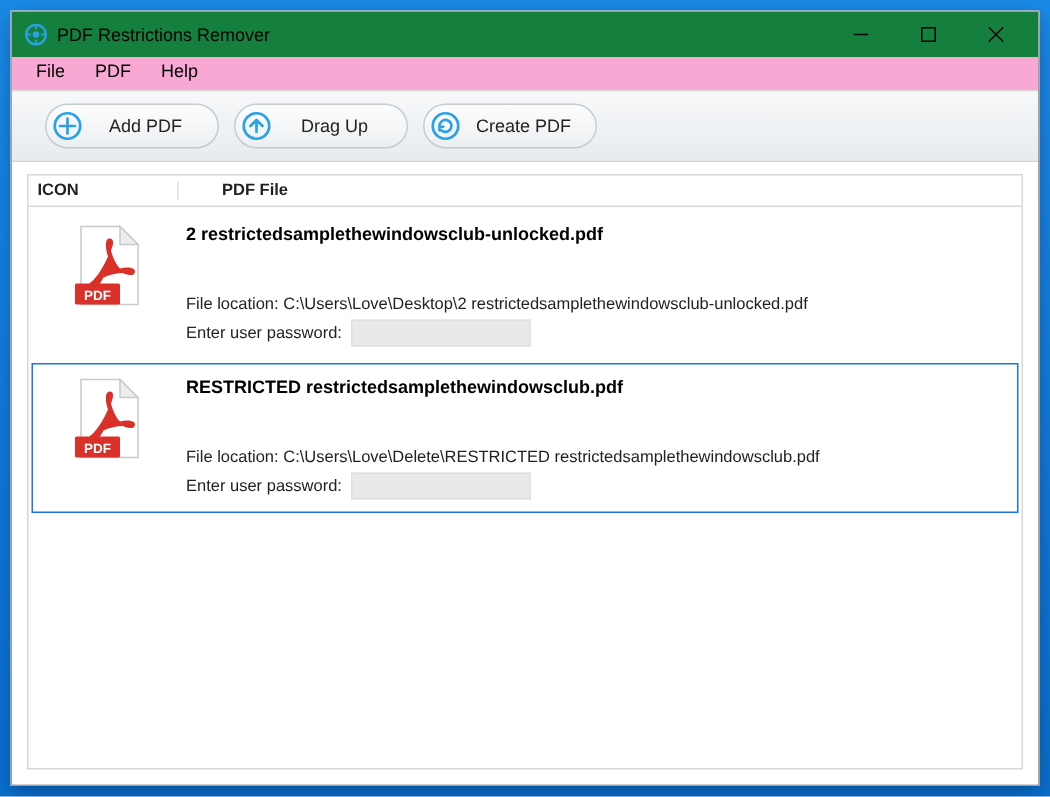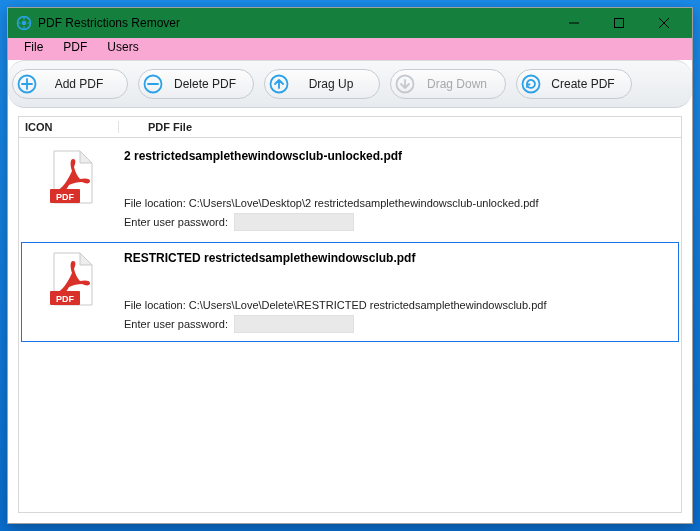--- a/index.html
+++ b/index.html
@@ -6,21 +6,21 @@
   html, body { width: 700px; height: 531px; font-family: "Segoe UI", Tahoma, sans-serif; font-size: 12px; }
   body { background: linear-gradient(#1a8ae8, #0a6fd0); padding: 7px; }
   .window { width: 100%; height: 100%; background: #ffffff; border: 1px solid #a0a0a0; display: flex; flex-direction: column; box-shadow: 0 4px 14px rgba(0,0,0,0.3); }
   .titlebar { height: 30px; display: flex; align-items: center; padding: 0 6px 0 8px; background: #15803d; }
   .titlebar .app-icon { width: 16px; height: 16px; margin-right: 6px; }
   .titlebar .title { flex: 1; font-size: 12px; color: #000; }
   .win-controls { display: flex; }
   .win-btn { width: 45px; height: 28px; display: flex; align-items: center; justify-content: center; }
   .menubar { height: 22px; display: flex; align-items: flex-start; padding: 0 8px; gap: 4px; background: #f9a8d4; }
   .menu-item { padding: 2px 8px; font-size: 12px; color: #000; cursor: default; }
-  .toolbar { height: 48px; background: linear-gradient(#f7f8f9, #e7ebef); border-top: 1px solid #dcdcdc; border-bottom: 1px solid #cfd4d9; display: flex; align-items: center; padding: 0 4px; gap: 10px; border-radius: 17px; }
+  .toolbar { height: 48px; background: linear-gradient(#f7f8f9, #e7ebef); border-top: 1px solid #dcdcdc; border-bottom: 1px solid #cfd4d9; display: flex; align-items: center; padding: 0 22px; gap: 10px; }
   .tool-btn { height: 30px; min-width: 116px; background: linear-gradient(#fdfdfd, #eceff2); border: 1px solid #c6ccd2; border-radius: 15px; display: flex; align-items: center; padding: 0 14px 0 4px; gap: 8px; color: #222; cursor: default; }
   .tool-btn.disabled { color: #a9a9a9; }
   .tool-btn .circ { width: 20px; height: 20px; }
   .tool-btn .lbl { font-size: 12px; flex: 1; text-align: center; }
   .list-area { flex: 1; padding: 8px 10px 10px 10px; display: flex; flex-direction: column; }
   .list-header { display: flex; border: 1px solid #d8d8d8; border-bottom: 1px solid #d8d8d8; background: #ffffff; height: 22px; align-items: center; font-weight: bold; }
   .hcol-icon { width: 100px; padding-left: 6px; font-size: 11px; color: #222; border-right: 1px solid #e2e2e2; }
   .hcol-file { flex: 1; padding-left: 8px; font-size: 11px; color: #222; margin-left: 21px; }
   .list-body { flex: 1; border: 1px solid #d8d8d8; border-top: none; background: #ffffff; overflow: auto; }
   .row { display: flex; padding: 6px 4px; border: 1px solid transparent; margin: 2px; }
@@ -62,51 +62,37 @@
           <svg width="10" height="10" viewBox="0 0 10 10">
             <path d="M0 0 L10 10 M10 0 L0 10" stroke="#000" stroke-width="1"></path>
           </svg>
         </div>
     </div>
   </div>
 
   <div class="menubar">
     <div class="menu-item">File</div>
     <div class="menu-item">PDF</div>
-    <div class="menu-item">Users</div>
+    <div class="menu-item">Help</div>
   </div>
 
   <div class="toolbar">
     <div class="tool-btn">
       <span class="circ"><svg viewBox="0 0 20 20">
             <circle cx="10" cy="10" r="8.5" fill="none" stroke="#2aa1e8" stroke-width="1.8"></circle>
             <path d="M10 5v10M5 10h10" stroke="#2aa1e8" stroke-width="1.8" stroke-linecap="round"></path>
           </svg></span>
       <span class="lbl">Add PDF</span>
     </div>
     <div class="tool-btn">
       <span class="circ"><svg viewBox="0 0 20 20">
             <circle cx="10" cy="10" r="8.5" fill="none" stroke="#2aa1e8" stroke-width="1.8"></circle>
-            <path d="M5 10h10" stroke="#2aa1e8" stroke-width="1.8" stroke-linecap="round"></path>
-          </svg></span>
-      <span class="lbl">Delete PDF</span>
-    </div>
-    <div class="tool-btn">
-      <span class="circ"><svg viewBox="0 0 20 20">
-            <circle cx="10" cy="10" r="8.5" fill="none" stroke="#2aa1e8" stroke-width="1.8"></circle>
             <path d="M10 14V6M6 10l4-4 4 4" fill="none" stroke="#2aa1e8" stroke-width="1.8" stroke-linecap="round" stroke-linejoin="round"></path>
           </svg></span>
       <span class="lbl">Drag Up</span>
-    </div>
-    <div class="tool-btn disabled">
-      <span class="circ"><svg viewBox="0 0 20 20">
-            <circle cx="10" cy="10" r="8.5" fill="none" stroke="#c4c9cf" stroke-width="1.8"></circle>
-            <path d="M10 6v8M6 10l4 4 4-4" fill="none" stroke="#c4c9cf" stroke-width="1.8" stroke-linecap="round" stroke-linejoin="round"></path>
-          </svg></span>
-      <span class="lbl">Drag Down</span>
     </div>
     <div class="tool-btn">
       <span class="circ"><svg viewBox="0 0 20 20">
             <circle cx="10" cy="10" r="8.5" fill="none" stroke="#2aa1e8" stroke-width="1.8"></circle>
             <path d="M6 10a4 4 0 1 1 1.2 2.8" fill="none" stroke="#2aa1e8" stroke-width="1.8" stroke-linecap="round"></path>
             <path d="M6 13v-2.5h2.5" fill="none" stroke="#2aa1e8" stroke-width="1.8" stroke-linecap="round" stroke-linejoin="round"></path>
           </svg></span>
       <span class="lbl">Create PDF</span>
     </div>
   </div>

